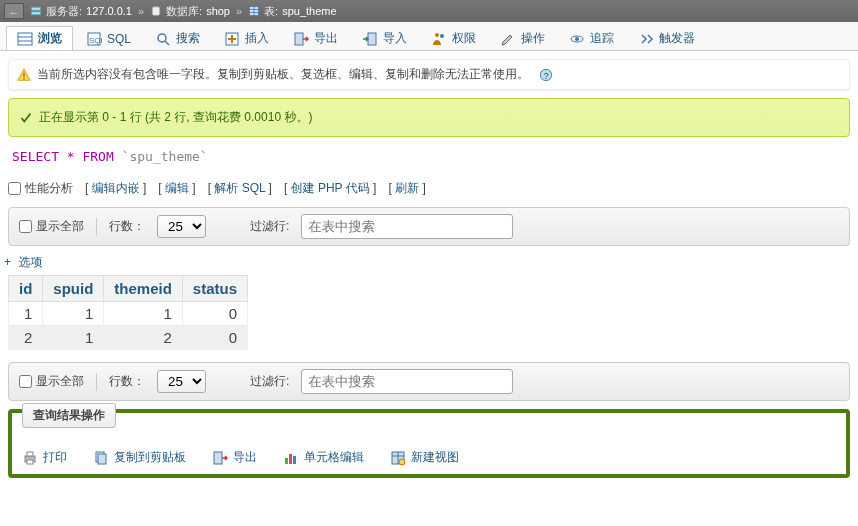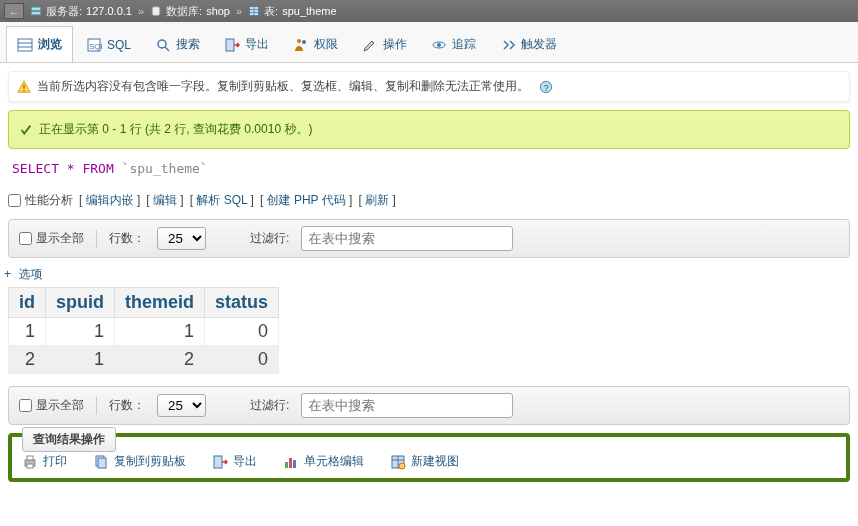--- a/index.html
+++ b/index.html
@@ -6,59 +6,59 @@
 body { font-family: sans-serif; font-size: 12px; color: #444; background: #fff; width: 858px; }
 
 .topbar { background: linear-gradient(#777, #666); height: 22px; display: flex; align-items: center; padding: 0 4px; color: #eee; font-size: 11px; }
 .topbar .back { background: #888; border: 1px solid #555; width: 20px; height: 16px; display: flex; align-items: center; justify-content: center; margin-right: 6px; color: #ddd; }
 .topbar .crumb { display: flex; align-items: center; gap: 4px; }
 .topbar .sep { color: #ccc; margin: 0 6px; }
 .topbar a { color: #fff; text-decoration: none; }
 .crumb-icon { width: 12px; height: 12px; display: inline-block; }
 
 .tabs { display: flex; border-bottom: 1px solid #ccc; background: #f8f8f8; padding: 4px 6px 0 6px; }
-.tab { display: flex; align-items: center; gap: 5px; padding: 9px 10px; color: #235a81; cursor: pointer; border: 1px solid transparent; border-bottom: none; margin-right: 2px; }
+.tab { display: flex; align-items: center; gap: 5px; padding: 3px 10px; color: #235a81; cursor: pointer; border: 1px solid transparent; border-bottom: none; margin-right: 2px; }
 .tab.active { background: #fff; border-color: #ccc; font-weight: bold; }
 .tab-icon { width: 16px; height: 16px; }
 
 .notice { margin: 8px; padding: 6px 8px; border: 1px solid #eee; border-radius: 4px; display: flex; align-items: center; gap: 6px; background: #fff; box-shadow: 0 1px 2px rgba(0,0,0,0.08); }
 .notice-icon { width: 14px; height: 14px; }
 .help-icon { width: 14px; height: 14px; margin-left: 4px; cursor: pointer; }
 
 .success { margin: 8px; padding: 10px; background: linear-gradient(#ebf8a4, #e6f5a0); border: 1px solid #b0d93e; border-radius: 4px; display: flex; align-items: center; gap: 6px; color: #2e6b00; }
 .check-icon { width: 14px; height: 14px; }
 
 .sql { margin: 0 8px 8px 8px; font-family: monospace; font-size: 13px; padding: 4px 0 8px 4px; }
 .sql .kw { color: #a100a1; }
 .sql .star { color: #a100a1; }
 .sql .tbl { color: #888; }
 
-.sql-row { margin: 0 8px 10px 8px; display: flex; align-items: center; gap: 6px; }
+.sql-row { margin: 0 8px 10px 8px; display: flex; align-items: center; gap: 12px; }
 .sql-row label { display: flex; align-items: center; gap: 4px; }
 .sql-row a { color: #235a81; text-decoration: none; }
 .sql-row .br { color: #444; }
 
 .toolbar { margin: 0 8px 8px 8px; background: linear-gradient(#f8f8f8, #eaeaea); border: 1px solid #ccc; border-radius: 4px; padding: 6px 10px; display: flex; align-items: center; gap: 12px; }
 .toolbar label { display: flex; align-items: center; gap: 4px; }
 .toolbar select { background: linear-gradient(#fff,#eee); border: 1px solid #aaa; border-radius: 3px; padding: 2px 6px; }
 .toolbar input[type=text] { border: 1px solid #aaa; border-radius: 3px; padding: 4px 6px; width: 212px; background: #fff; }
 .toolbar .divider { width: 1px; height: 18px; background: #ccc; }
 
 .options { margin: 4px 4px; font-family: Liberation Mono, monospace; }
 .options a { color: #235a81; text-decoration: none; }
 
-table.data { margin: 2px 8px 12px 8px; border-collapse: collapse; font-size: 18px; }
+table.data { margin: 2px 8px 12px 8px; border-collapse: collapse; font-size: 15px; }
 table.data th { background: #f3f3f3; border: 1px solid #ddd; padding: 4px 10px; color: #235a81; text-align: left; font-weight: bold; }
 table.data td { border: 1px solid #eee; padding: 3px 10px; text-align: right; }
 table.data tr.odd td { background: #fff; }
 table.data tr.even td { background: #eef0f0; }
 
 .fieldset { margin: 8px; border: 4px solid #4d7c0f; border-radius: 4px; padding: 12px 16px 8px 10px; position: relative; }
 .fieldset .legend { position: absolute; top: -10px; left: 10px; background: linear-gradient(#fcfcfc,#ececec); border: 1px solid #bbb; border-radius: 3px; padding: 3px 10px; font-weight: bold; color: #444; }
-.fieldset .actions { display: flex; gap: 26px; margin-top: 4px; }
+.fieldset .actions { display: flex; gap: 26px; margin-top: 24px; }
 .fieldset .actions a { color: #235a81; text-decoration: none; display: flex; align-items: center; gap: 5px; }
 .action-icon { width: 16px; height: 16px; }
 </style>
 </head>
 <body>
 
 <div class="topbar">
   <div class="back">←</div>
   <div class="crumb">
     <svg class="crumb-icon" viewBox="0 0 16 16">
@@ -108,24 +108,39 @@
   </div>
   <div class="tab">
     <svg class="tab-icon" viewBox="0 0 16 16">
         <circle cx="7" cy="7" r="4" fill="none" stroke="#47a" stroke-width="1.5"></circle>
         <line x1="10" y1="10" x2="14" y2="14" stroke="#47a" stroke-width="1.5"></line>
       </svg>
     <span>搜索</span>
   </div>
   <div class="tab">
     <svg class="tab-icon" viewBox="0 0 16 16">
+        <rect x="2" y="2" width="12" height="12" fill="none" stroke="#47a"></rect>
+        <line x1="8" y1="4" x2="8" y2="12" stroke="#c70" stroke-width="2"></line>
+        <line x1="4" y1="8" x2="12" y2="8" stroke="#c70" stroke-width="2"></line>
+      </svg>
+    <span>插入</span>
+  </div>
+  <div class="tab">
+    <svg class="tab-icon" viewBox="0 0 16 16">
         <rect x="2" y="2" width="8" height="12" fill="#cde" stroke="#47a"></rect>
         <path d="M10 8h5m-2 -2l2 2-2 2" fill="none" stroke="#c33" stroke-width="1.5"></path>
       </svg>
     <span>导出</span>
+  </div>
+  <div class="tab">
+    <svg class="tab-icon" viewBox="0 0 16 16">
+        <rect x="6" y="2" width="8" height="12" fill="#cde" stroke="#47a"></rect>
+        <path d="M1 8h5m-2 -2l2 2-2 2" fill="none" stroke="#383" stroke-width="1.5"></path>
+      </svg>
+    <span>导入</span>
   </div>
   <div class="tab">
     <svg class="tab-icon" viewBox="0 0 16 16">
         <circle cx="6" cy="4" r="2" fill="#c70"></circle>
         <path d="M2 14c0-3 2-5 4-5s4 2 4 5" fill="#c70"></path>
         <circle cx="11" cy="5" r="2" fill="#47a"></circle>
       </svg>
     <span>权限</span>
   </div>
   <div class="tab">

